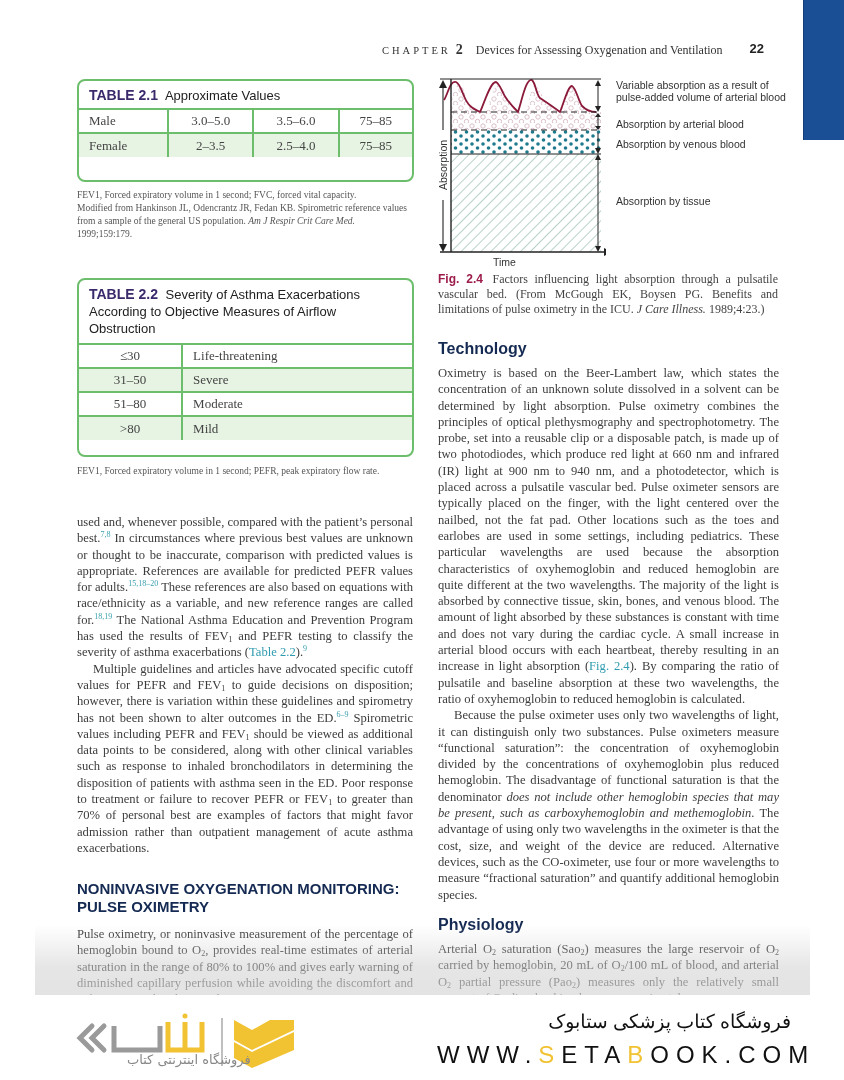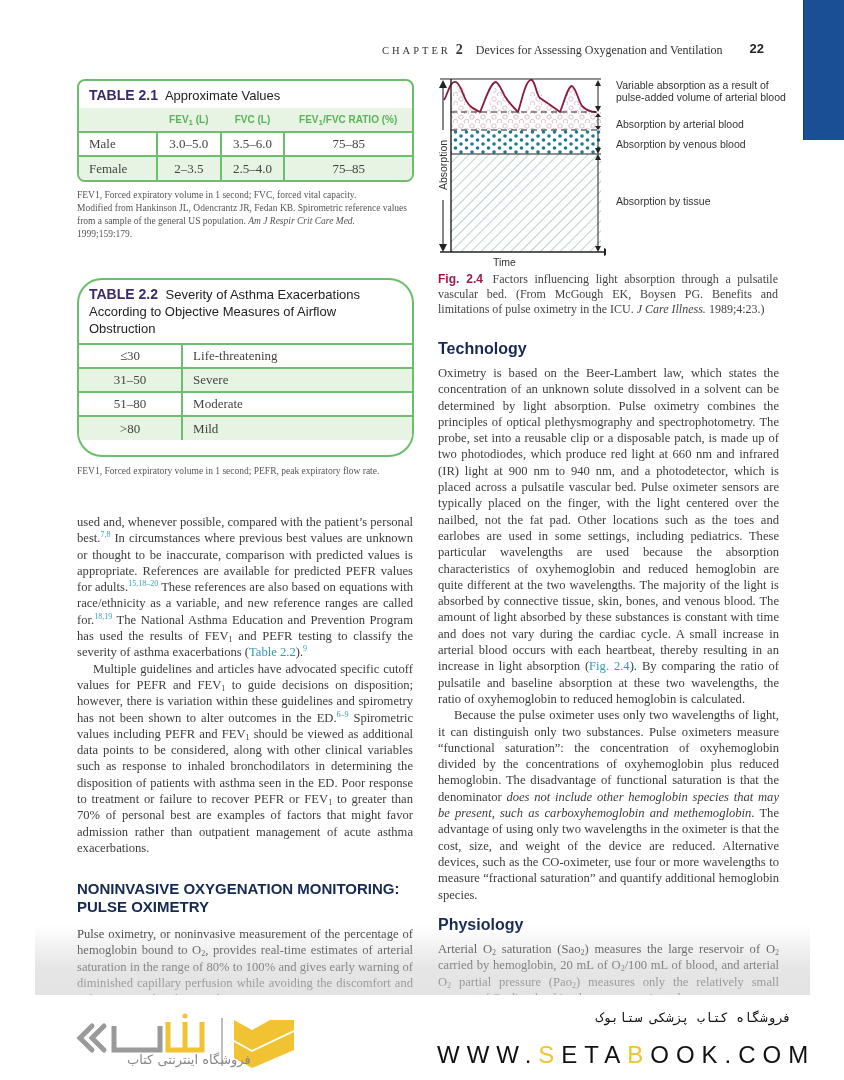--- a/index.html
+++ b/index.html
@@ -39,21 +39,21 @@
 
     .fig-caption { position: absolute; left: 438px; top: 272px; width: 340px; font-size: 12px; line-height: 15px; text-align: justify; color: #444; }
     .fig-caption .fignum { font-family: "Liberation Sans", sans-serif; font-weight: bold; color: #9b1b4a; margin-right: 3px; }
 
     .fig-labels { position: absolute; font-family: "Liberation Sans", "DejaVu Sans", sans-serif; font-size: 10.5px; line-height: 12px; color: #333; }
 
     .fade { position: absolute; left: 35px; top: 925px; width: 775px; height: 70px; background: linear-gradient(to bottom, rgba(255,255,255,0) 0%, rgba(205,205,205,0.5) 60%, rgba(215,215,215,0.7) 100%); }
     .cutoff { position: absolute; left: 0; top: 995px; width: 844px; height: 85px; background: #ffffff; }
 
     .logo-area { position: absolute; left: 72px; top: 1012px; width: 250px; height: 62px; }
-    .setabook-fa { position: absolute; right: 53px; top: 1010px; font-family: Liberation Mono, monospace; font-size: 13px; color: #111; direction: rtl; }
+    .setabook-fa { position: absolute; right: 53px; top: 1010px; font-family: Liberation Sans, sans-serif; font-size: 19px; color: #111; direction: rtl; }
     .setabook-url { position: absolute; left: 437px; top: 1041px; font-family: "Liberation Sans", sans-serif; font-size: 24px; letter-spacing: 7px; color: #111; }
     .setabook-url .y { color: #f1c232; }
     .logo-sub { position: absolute; left: 55px; top: 40px; font-family: "DejaVu Sans", sans-serif; font-size: 13px; color: #888; direction: rtl; }
   </style>
 </head>
 <body>
 
 <div class="blue-tab"></div>
 
 <div class="running-head">
@@ -63,47 +63,41 @@
   <span class="pnum">22</span>
 </div>
 
 <div class="tbl-box" style="left:77px; top:79px; width:337px; height:103px;">
   <div class="tbl-title">
     <span class="num">TABLE 2.1</span>
     <span>Approximate Values</span>
   </div>
   <table>
     <tbody>
-        <tr>
-      <th style="width:78px;"></th>
-      <th>FEV<sub>1</sub> (L)</th>
-      <th>FVC (L)</th>
-      <th>FEV<sub>1</sub>/FVC RATIO (%)</th>
-    </tr>
     <tr>
       <td class="left">Male</td>
       <td>3.0–5.0</td>
       <td>3.5–6.0</td>
       <td>75–85</td>
     </tr>
     <tr class="alt">
       <td class="left">Female</td>
       <td>2–3.5</td>
       <td>2.5–4.0</td>
       <td>75–85</td>
     </tr>
   </tbody>
     </table>
 </div>
 <div class="tbl-note" style="left:77px; top:189px; width:335px;">
   <div>FEV1, Forced expiratory volume in 1 second; FVC, forced vital capacity.</div>
   <div><span>Modified from Hankinson JL, Odencrantz JR, Fedan KB. Spirometric reference values from a sample of the general US population.</span> <i>Am J Respir Crit Care Med.</i> <span>1999;159:179.</span></div>
 </div>
 
-<div class="tbl-box" style="left:77px; top:278px; width:337px; height:179px;border-radius:25px;">
+<div class="tbl-box" style="left:77px; top:278px; width:337px; height:179px;">
   <div class="tbl-title" style="padding-bottom:6px;">
     <span class="num">TABLE 2.2</span>
     <span>Severity of Asthma Exacerbations According to Objective Measures of Airflow Obstruction</span>
   </div>
   <table>
     <tbody>
     <tr>
       <td>≤30</td>
       <td class="left">Life-threatening</td>
     </tr>

